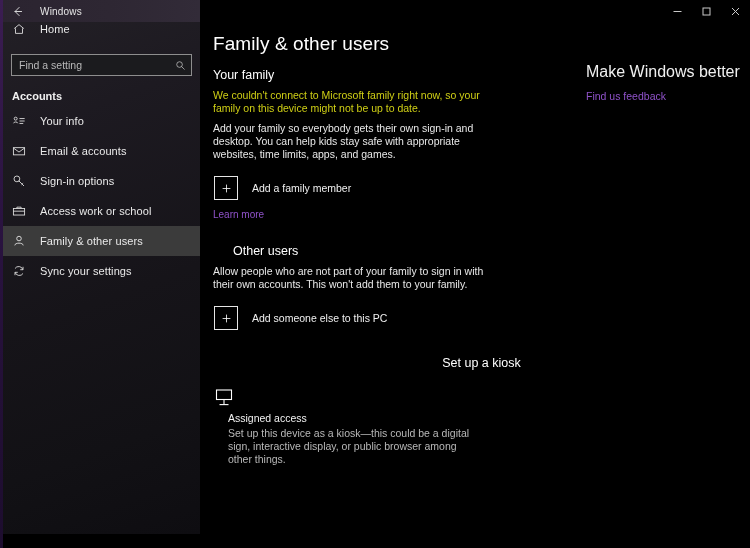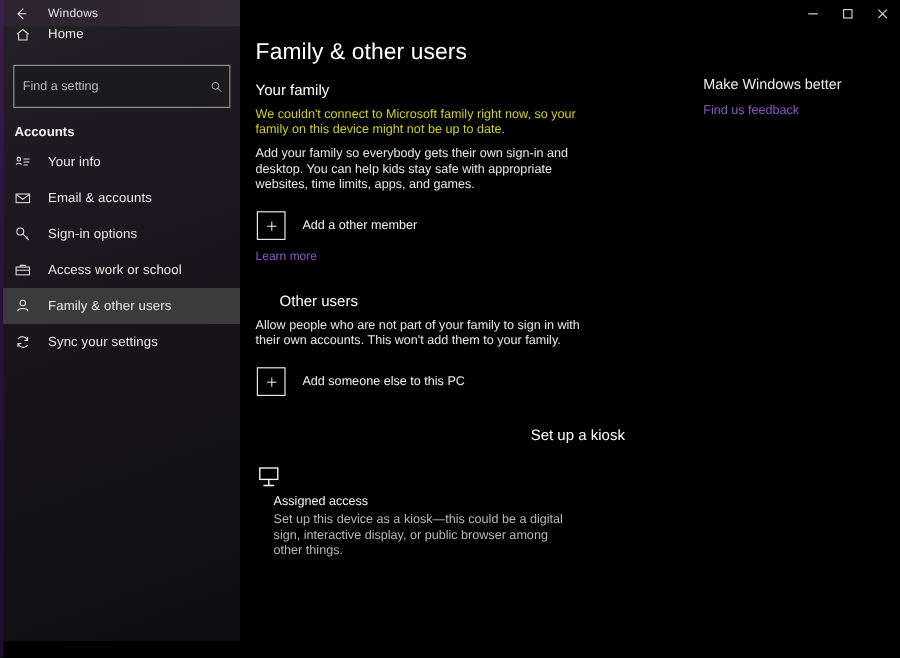--- a/index.html
+++ b/index.html
@@ -99,21 +99,21 @@
     content: "";
     position: absolute;
     left: 0; top: 0;
     width: 3px; height: 100%;
     background: #9a4dde;
   }
 
   
   .search-wrap {
     margin: 10px 8px 0 11px;
-    height: 36px;
+    height: 22px;
     border: 1px solid #8e8e8e;
     background: #1b1b1e;
     display: flex;
     align-items: center;
     padding: 0 5px 0 7px;
     width: 181px;
   }
   .search-input {
     flex: 1;
     background: transparent;
@@ -228,21 +228,21 @@
   
   .right-rail {
     position: absolute;
     left: 575px; top: 22px;
     width: 175px; height: 526px;
     background: #000;
     z-index: 6;
     padding-top: 41px;
   }
   .rail-title {
-    font-size: 12px;
+    font-size: 16px;
     color: #f0f0f0;
     padding-left: 11px;
   }
   .rail-link {
     font-size: 10.5px;
     color: #8f52c9;
     padding-left: 11px;
     margin-top: 9px;
     display: inline-block;
     text-decoration: none;
@@ -384,21 +384,21 @@
     <div class="warn-text">We couldn't connect to Microsoft family right now, so your family on this device might not be up to date.</div>
 
     <div class="body-text">Add your family so everybody gets their own sign-in and desktop. You can help kids stay safe with appropriate websites, time limits, apps, and games.</div>
 
     <div class="action-row">
       <span class="plus-box">
         <svg width="13" height="13" viewBox="0 0 16 16" aria-hidden="true">
           <path d="M8 3.2 V12.8 M3.2 8 H12.8" stroke="#ffffff" stroke-width="1"></path>
         </svg>
       </span>
-      <span class="action-label">Add a other member</span>
+      <span class="action-label">Add a family member</span>
     </div>
 
     <a class="link">Learn more</a>
 
     <div class="sub-head" style="margin-top:22px;margin-left:20px;">Other users</div>
 
     <div class="body-text">Allow people who are not part of your family to sign in with their own accounts. This won't add them to your family.</div>
 
     <div class="action-row">
       <span class="plus-box">

